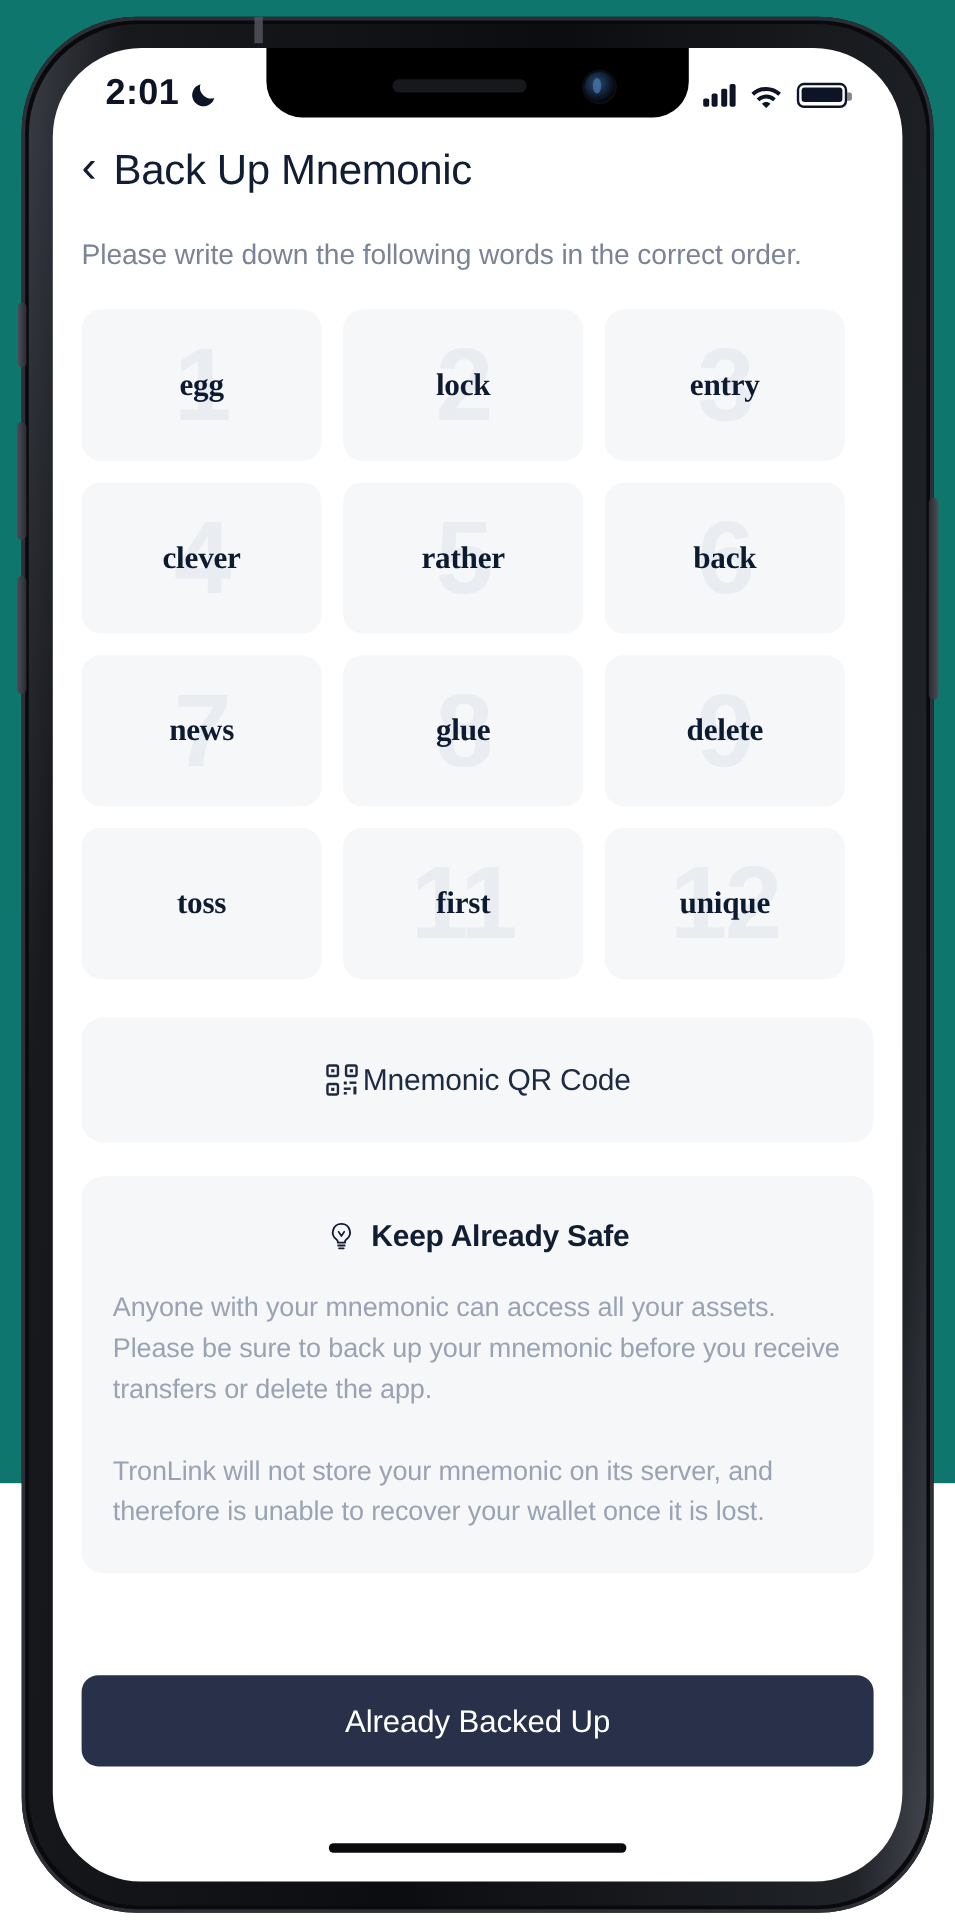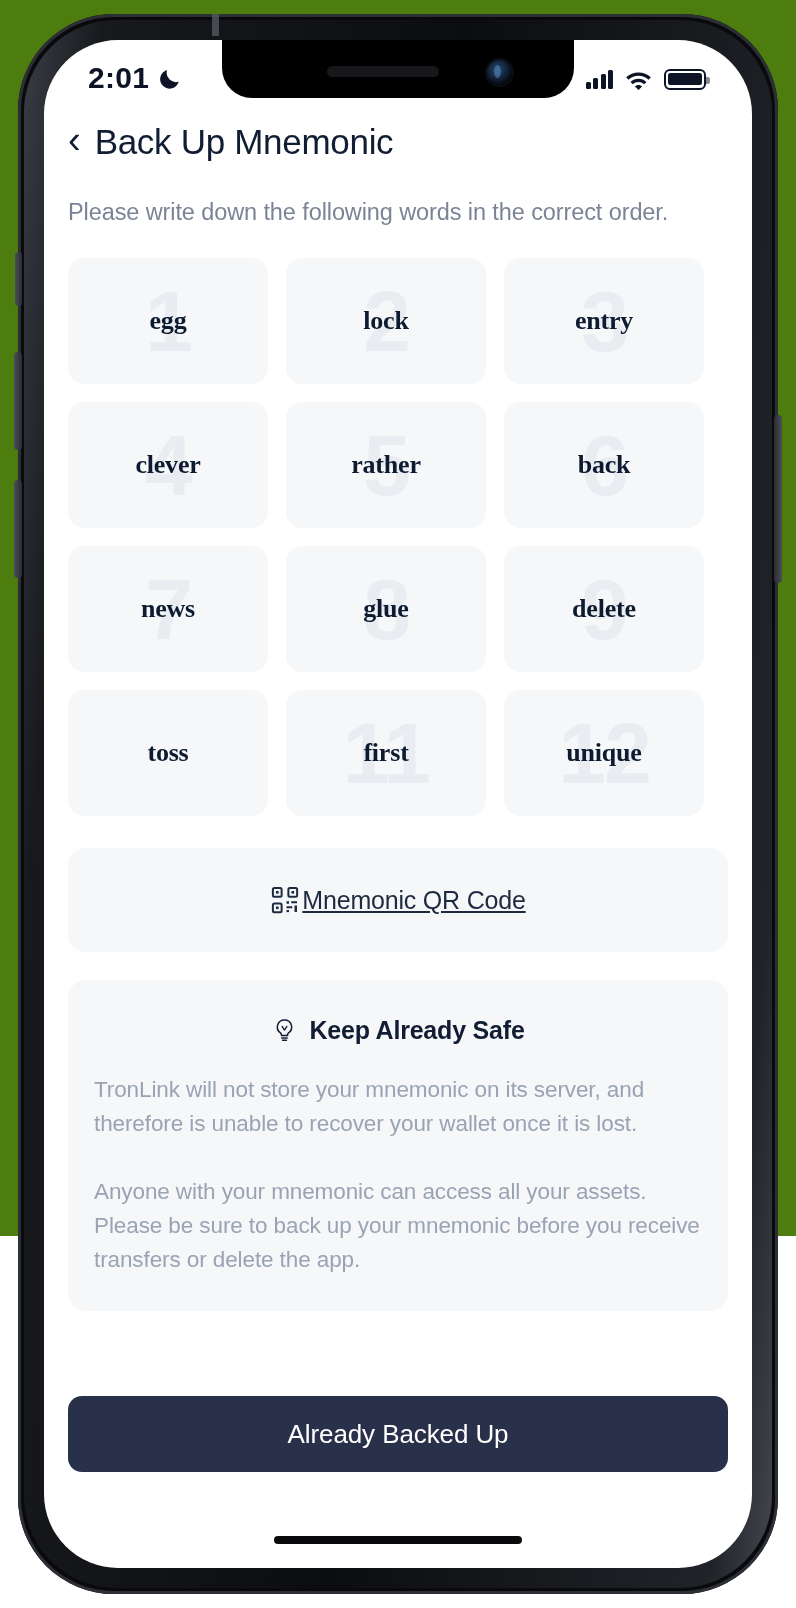--- a/index.html
+++ b/index.html
@@ -10,21 +10,21 @@
     background: #ffffff;
     font-family: "Liberation Sans", sans-serif;
     overflow: hidden;
   }
 
   
   #stage {
     position: relative;
     width: 796px;
     height: 1236px;
-    background: #4d7c0f;
+    background: #0f766e;
   }
 
   .phone-body {
     position: absolute;
     left: 18px;
     top: 14px;
     width: 760px;
     height: 1580px;
     background: #0a0a0c;
     border-radius: 96px;
@@ -194,21 +194,21 @@
   
   .qr-row {
     margin-top: 32px;
     height: 104px;
     background: #f6f7f9;
     border-radius: 18px;
     display: flex; align-items: center; justify-content: center;
     gap: 2px;
     cursor: pointer;
   }
-  .qr-label { font-size: 25px; color: #1d2a40; letter-spacing: -.2px; text-decoration: underline; }
+  .qr-label { font-size: 25px; color: #1d2a40; letter-spacing: -.2px; }
 
   
   .info-card {
     margin-top: 28px;
     background: #f6f7f9;
     border-radius: 18px;
     padding: 36px 26px 34px 26px;
   }
   .info-head {
     display: flex; align-items: center; justify-content: center; gap: 11px;
@@ -373,22 +373,22 @@
       <div class="info-card">
         <div class="info-head">
           <svg width="27" height="27" viewBox="0 0 24 24">
             <path d="M12 2.6a6.3 6.3 0 0 0-3.6 11.5c.6.45.95 1.1.95 1.8v.5h5.3v-.5c0-.7.35-1.35.95-1.8A6.3 6.3 0 0 0 12 2.6z" fill="none" stroke="#101d33" stroke-width="1.35"></path>
             <path d="M9.6 18.6h4.8M10.3 20.7h3.4" stroke="#101d33" stroke-width="1.35" stroke-linecap="round"></path>
             <path d="M9.9 8.4 12 11.6l2.1-3.2" fill="none" stroke="#101d33" stroke-width="1.2" stroke-linecap="round" stroke-linejoin="round"></path>
           </svg>
           <span class="info-title">Keep Already Safe</span>
         </div>
         <div class="info-body">
+          <p>Anyone with your mnemonic can access all your assets. Please be sure to back up your mnemonic before you receive transfers or delete the app.</p>
           <p>TronLink will not store your mnemonic on its server, and therefore is unable to recover your wallet once it is lost.</p>
-          <p>Anyone with your mnemonic can access all your assets. Please be sure to back up your mnemonic before you receive transfers or delete the app.</p>
         </div>
       </div>
 
       <button class="cta">Already Backed Up</button>
 
       <div class="home-indicator"></div>
     </div>
   </div>
 </div>
 

